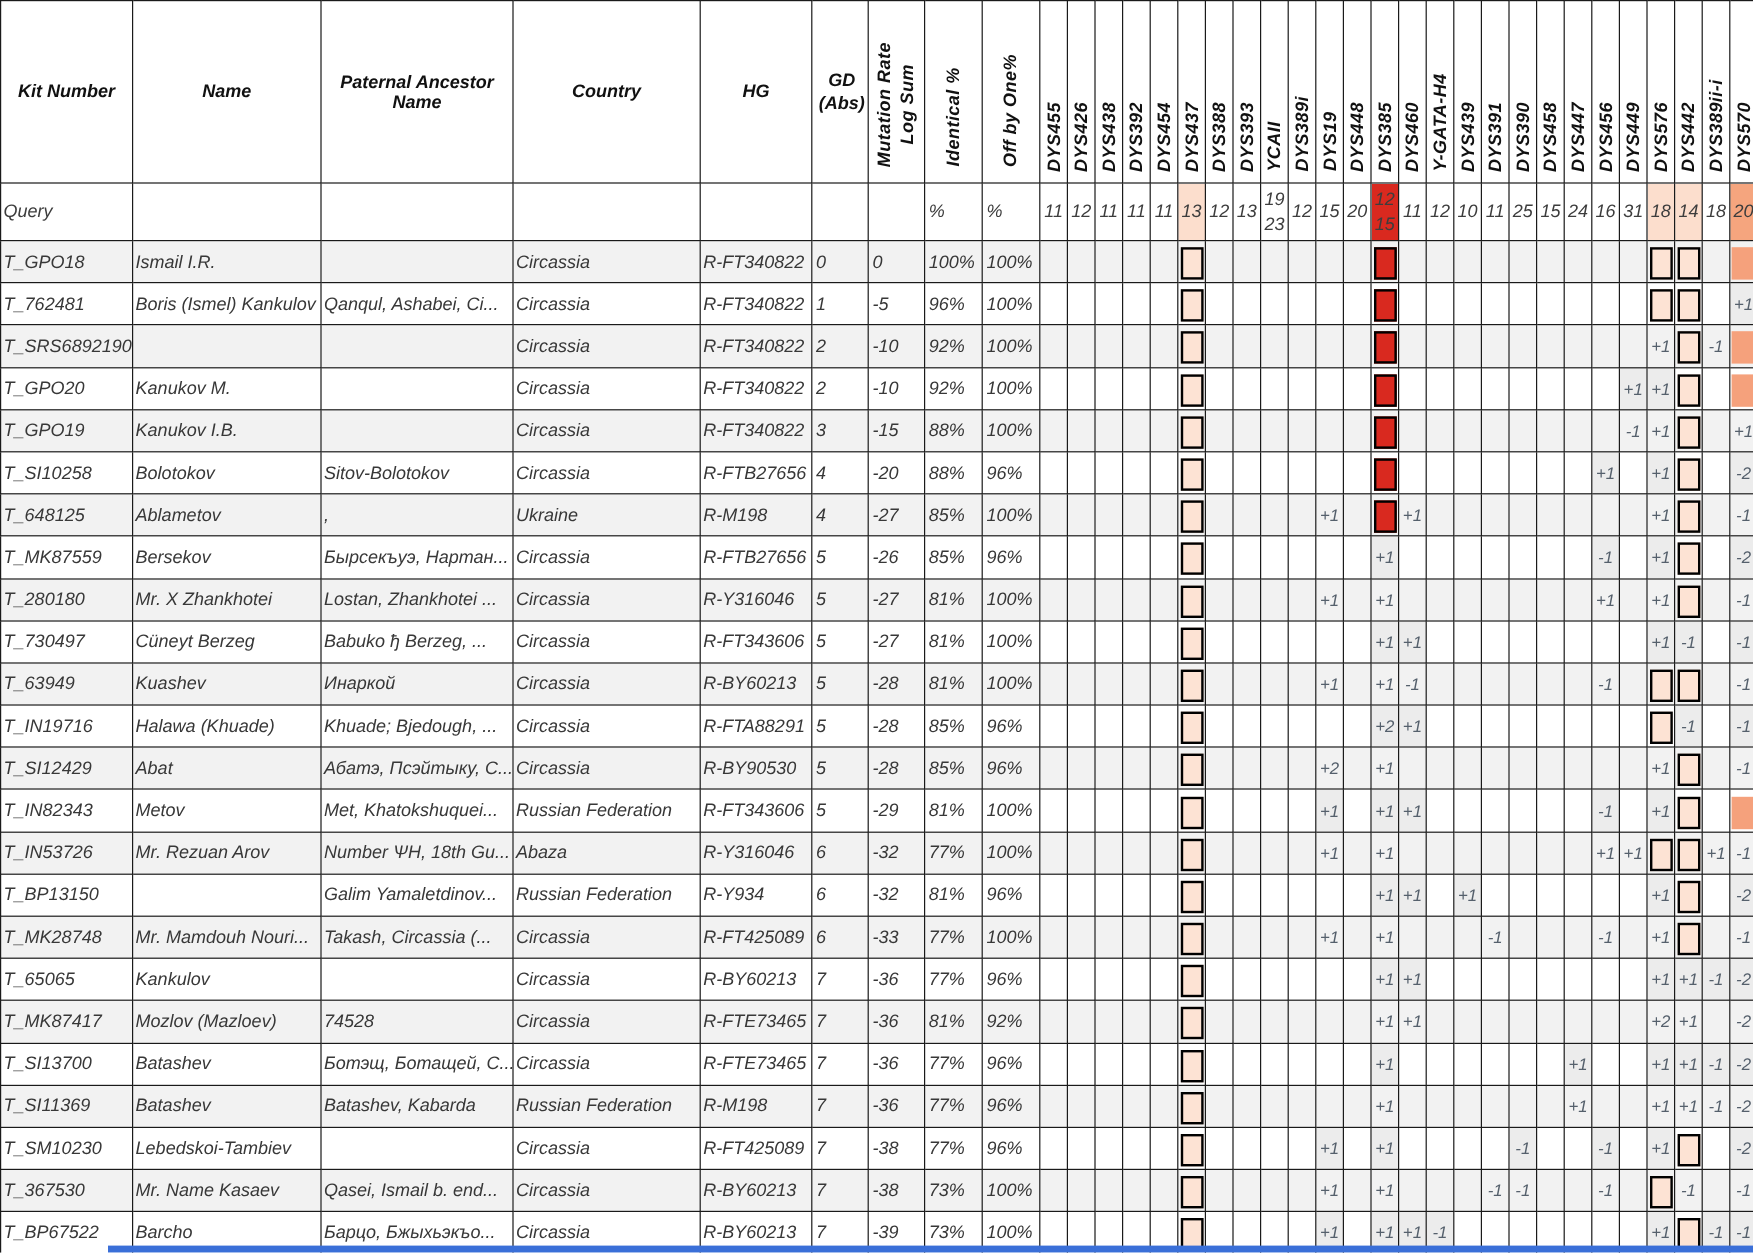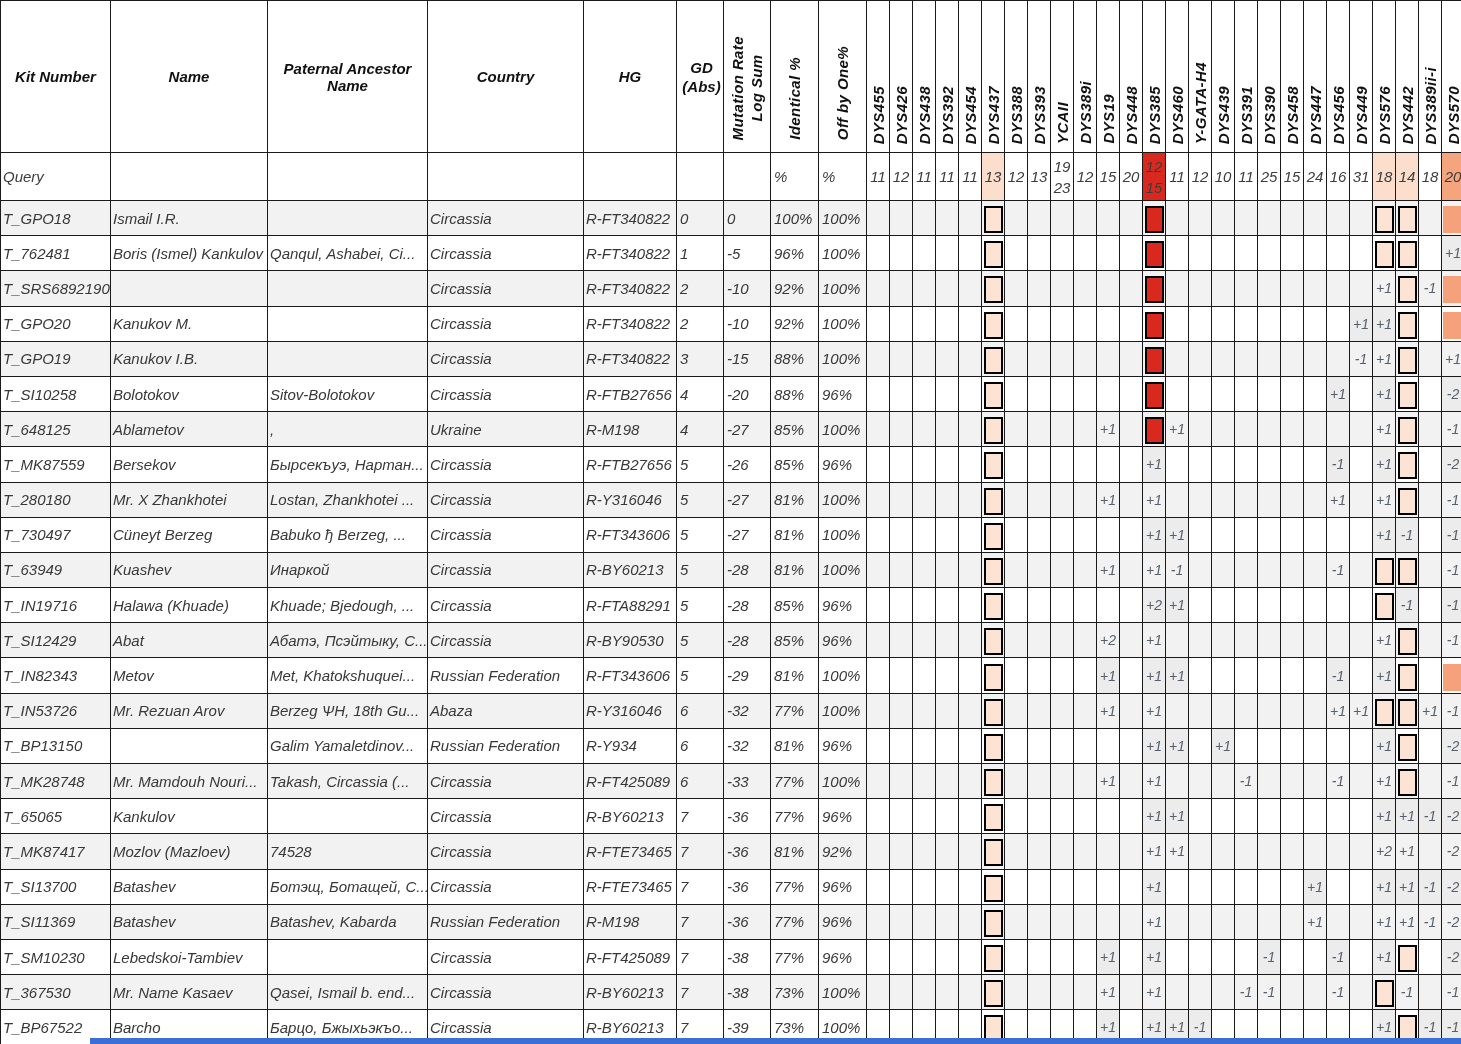--- a/index.html
+++ b/index.html
@@ -752,21 +752,21 @@
             <div class="box box-pink"></div>
           </td>
           <td></td>
           <td>
             <div class="box box-orange"></div>
           </td>
         </tr>
         <tr class="data odd">
           <td class="text">T_IN53726</td>
           <td class="text">Mr. Rezuan Arov</td>
-          <td class="text">Berzeg ѰН, 18th Gu...</td>
+          <td class="text">Number ѰН, 18th Gu...</td>
           <td class="text">Abaza</td>
           <td class="text">R-Y316046</td>
           <td class="num">6</td>
           <td class="num">-32</td>
           <td class="num">77%</td>
           <td class="num">100%</td>
           <td></td>
           <td></td>
           <td></td>
           <td></td>

